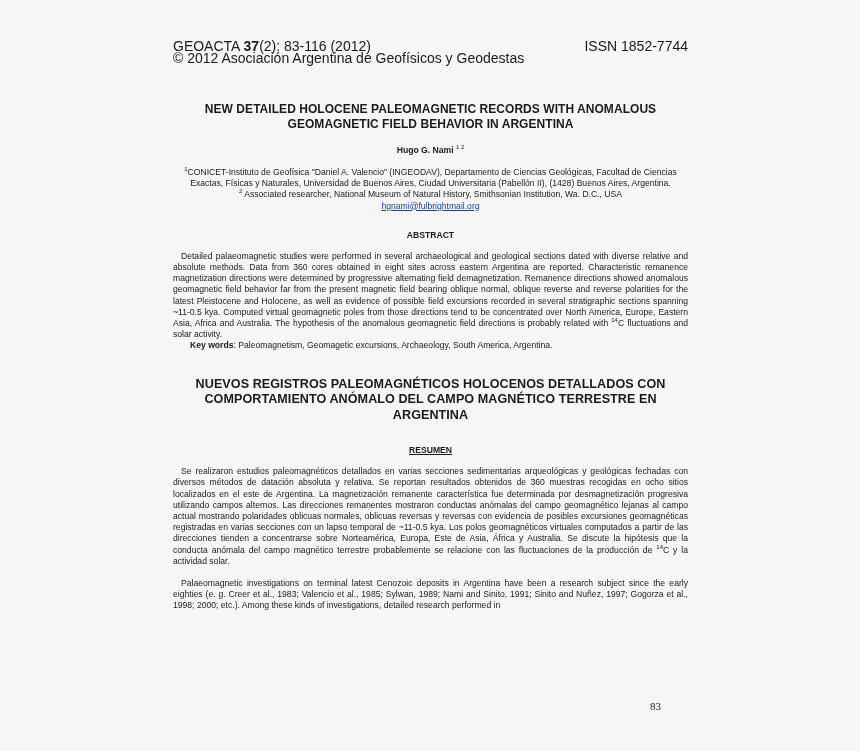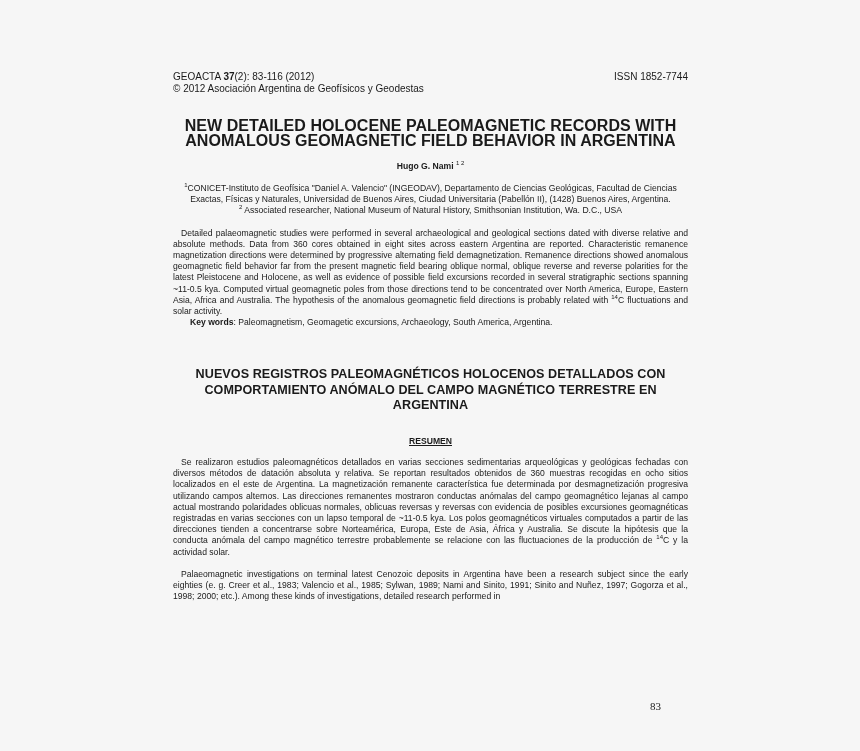--- a/index.html
+++ b/index.html
@@ -4,39 +4,39 @@
   <style>
     html, body { margin: 0; padding: 0; }
     body {
       width: 860px; height: 751px; overflow: hidden;
       background: #f6f6f6;
       font-family: "Liberation Sans", sans-serif;
       color: #1a1a1a;
       position: relative;
     }
     .page { position: absolute; left: 173px; top: 40px; width: 515px; }
-    .hdr { font-size: 10px; line-height: 12px; position: relative; margin-top: 31px; }
+    .hdr { font-size: 14px; line-height: 12px; position: relative; }
     .hdr .issn { position: absolute; right: 0; top: 0; }
     .title {
-      text-align: center; font-weight: bold; font-size: 16px; line-height: 15px;
-      margin-top: 23px; letter-spacing: 0.05px;
+      text-align: center; font-weight: bold; font-size: 12px; line-height: 15px;
+      margin-top: 38px; letter-spacing: 0.05px;
     }
     .author { text-align: center; font-weight: bold; font-size: 8.6px; margin-top: 13px; }
     sup { font-size: 6px; vertical-align: super; line-height: 0; font-weight: normal; }
     .affil { text-align: center; font-size: 8.6px; line-height: 11.2px; margin-top: 12px; }
     .affil a { color: #1a3fb0; text-decoration: underline; }
     .sec-head { text-align: center; font-weight: bold; font-size: 8.6px; }
     .abstract-head { margin-top: 18px; }
     .para {
       font-size: 8.6px; line-height: 11.2px; text-align: justify;
       text-indent: 8px; margin-top: 11px;
     }
     .kw { font-size: 8.6px; line-height: 11.2px; padding-left: 17px; }
     .kw b { font-weight: bold; }
-    .title2 { margin-top: 39px; font-size: 12.6px; line-height: 15.5px; }
+    .title2 { margin-top: 25px; font-size: 12.6px; line-height: 15.5px; }
     .resumen-head { margin-top: 22px; text-decoration: underline; }
     .intro-head { margin-top: 21px; }
     .pagenum {
       position: absolute; left: 650px; top: 700px;
       font-family: "Liberation Serif", serif; font-size: 11px;
     }
   </style>
 </head>
 <body>
 
@@ -47,22 +47,24 @@
     <div>© 2012 Asociación Argentina de Geofísicos y Geodestas</div>
   </div>
 
   <div class="title">NEW DETAILED HOLOCENE PALEOMAGNETIC RECORDS WITH ANOMALOUS GEOMAGNETIC FIELD BEHAVIOR IN ARGENTINA</div>
 
   <div class="author"><span>Hugo G. Nami</span> <sup>1 2</sup></div>
 
   <div class="affil">
     <div><sup>1</sup><span>CONICET-Instituto de Geofísica "Daniel A. Valencio" (INGEODAV), Departamento de Ciencias Geológicas, Facultad de Ciencias Exactas, Físicas y Naturales, Universidad de Buenos Aires, Ciudad Universitaria (Pabellón II), (1428) Buenos Aires, Argentina.</span></div>
     <div><sup>2</sup> <span>Associated researcher, National Museum of Natural History, Smithsonian Institution, Wa. D.C., USA</span></div>
+    <div><a>hgnami@fulbrightmail.org</a></div>
   </div>
 
+  <div class="sec-head abstract-head">ABSTRACT</div>
   <div class="para"><span>Detailed palaeomagnetic studies were performed in several archaeological and geological sections dated with diverse relative and absolute methods. Data from 360 cores obtained in eight sites across eastern Argentina are reported. Characteristic remanence magnetization directions were determined by progressive alternating field demagnetization. Remanence directions showed anomalous geomagnetic field behavior far from the present magnetic field bearing oblique normal, oblique reverse and reverse polarities for the latest Pleistocene and Holocene, as well as evidence of possible field excursions recorded in several stratigraphic sections spanning ~11-0.5 kya. Computed virtual geomagnetic poles from those directions tend to be concentrated over North America, Europe, Eastern Asia, Africa and Australia. The hypothesis of the anomalous geomagnetic field directions is probably related with </span><sup>14</sup><span>C fluctuations and solar activity.</span></div>
   <div class="kw"><b>Key words</b><span>: Paleomagnetism, Geomagetic excursions, Archaeology, South America, Argentina.</span></div>
 
   <div class="title title2">NUEVOS REGISTROS PALEOMAGNÉTICOS HOLOCENOS DETALLADOS CON COMPORTAMIENTO ANÓMALO DEL CAMPO MAGNÉTICO TERRESTRE EN ARGENTINA</div>
 
   <div class="sec-head resumen-head">RESUMEN</div>
   <div class="para"><span>Se realizaron estudios paleomagnéticos detallados en varias secciones sedimentarias arqueológicas y geológicas fechadas con diversos métodos de datación absoluta y relativa. Se reportan resultados obtenidos de 360 muestras recogidas en ocho sitios localizados en el este de Argentina. La magnetización remanente característica fue determinada por desmagnetización progresiva utilizando campos alternos. Las direcciones remanentes mostraron conductas anómalas del campo geomagnético lejanas al campo actual mostrando polaridades oblicuas normales, oblicuas reversas y reversas con evidencia de posibles excursiones geomagnéticas registradas en varias secciones con un lapso temporal de ~11-0.5 kya. Los polos geomagnéticos virtuales computados a partir de las direcciones tienden a concentrarse sobre Norteamérica, Europa, Este de Asia, África y Australia. Se discute la hipótesis que la conducta anómala del campo magnético terrestre probablemente se relacione con las fluctuaciones de la producción de </span><sup>14</sup><span>C y la actividad solar.</span></div>
 
   <div class="para">Palaeomagnetic investigations on terminal latest Cenozoic deposits in Argentina have been a research subject since the early eighties (e. g. Creer et al., 1983; Valencio et al., 1985; Sylwan, 1989; Nami and Sinito, 1991; Sinito and Nuñez, 1997; Gogorza et al., 1998; 2000; etc.). Among these kinds of investigations, detailed research performed in</div>
 </div>

